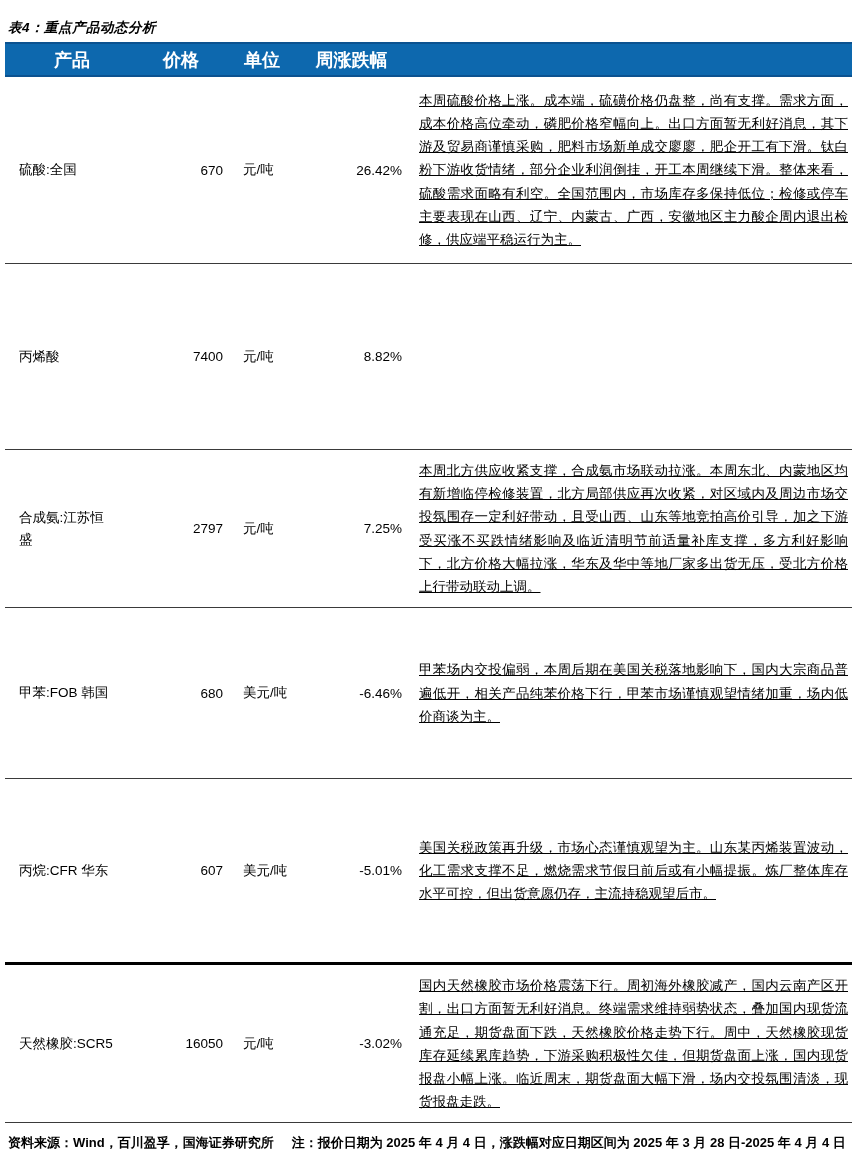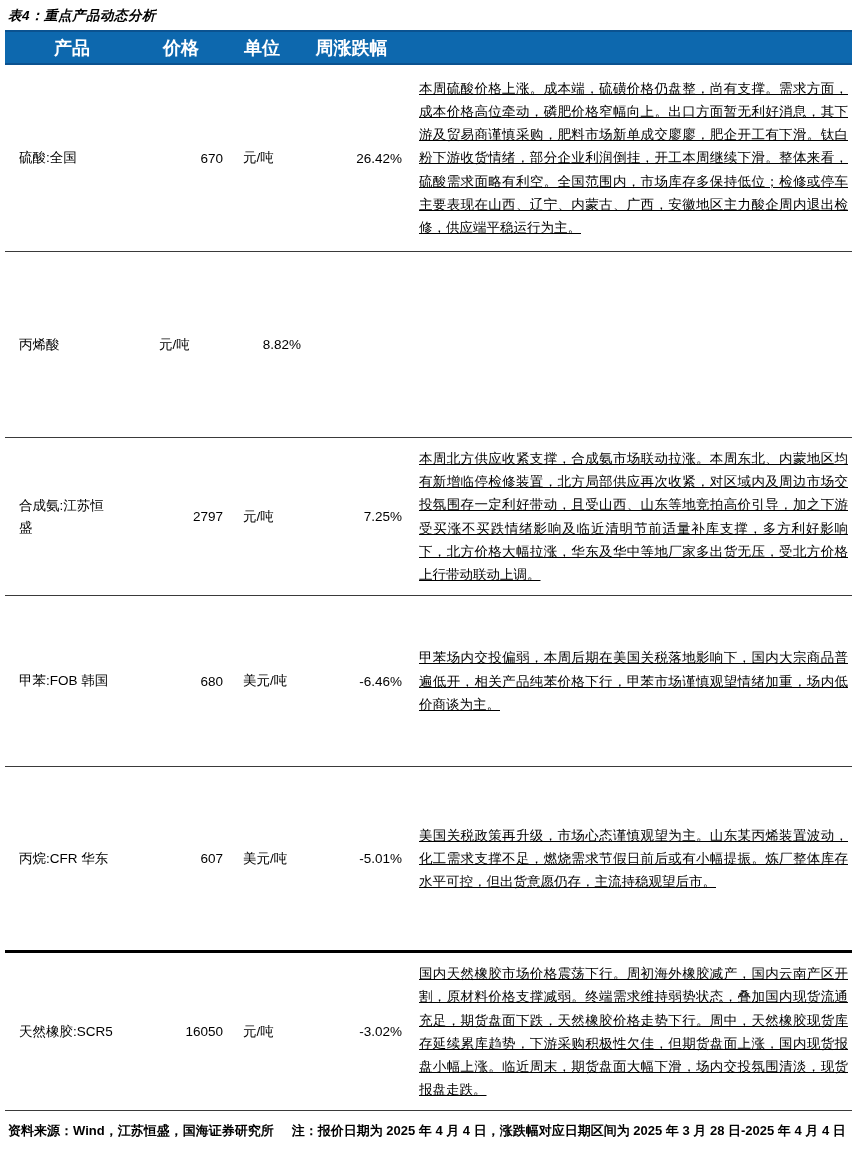--- a/index.html
+++ b/index.html
@@ -9,20 +9,21 @@
     color:#000;
     -webkit-font-smoothing:antialiased;
   }
   .page{width:857px;}
   .doc-title{
     padding:7px 4px 5px 8px;
     font-size:13.5px;
     font-weight:bold;
     font-style:italic;
     letter-spacing:.5px;
+    margin-top:12px;
   }
   .table{
     margin:0 5px;
   }
   .thead{
     display:grid;
     grid-template-columns:134px 84px 78px 101px 1fr;
     background:#0d68ae;
     color:#fff;
     font-weight:bold;
@@ -90,20 +91,21 @@
       <div class="cell c-price">670</div>
       <div class="cell c-unit">元/吨</div>
       <div class="cell c-change">26.42%</div>
       <div class="cell c-analysis">
         <span class="txt">本周硫酸价格上涨。成本端，硫磺价格仍盘整，尚有支撑。需求方面，成本价格高位牵动，磷肥价格窄幅向上。出口方面暂无利好消息，其下游及贸易商谨慎采购，肥料市场新单成交廖廖，肥企开工有下滑。钛白粉下游收货情绪，部分企业利润倒挂，开工本周继续下滑。整体来看，硫酸需求面略有利空。全国范围内，市场库存多保持低位；检修或停车主要表现在山西、辽宁、内蒙古、广西，安徽地区主力酸企周内退出检修，供应端平稳运行为主。</span>
       </div>
     </div>
 
     <div class="row">
       <div class="cell c-product">丙烯酸</div>
+      <div class="cell c-price">7400</div>
       <div class="cell c-unit">元/吨</div>
       <div class="cell c-change">8.82%</div>
     </div>
 
     <div class="row">
       <div class="cell c-product">合成氨:江苏恒盛</div>
       <div class="cell c-price">2797</div>
       <div class="cell c-unit">元/吨</div>
       <div class="cell c-change">7.25%</div>
       <div class="cell c-analysis">
@@ -130,23 +132,23 @@
         <span class="txt">美国关税政策再升级，市场心态谨慎观望为主。山东某丙烯装置波动，化工需求支撑不足，燃烧需求节假日前后或有小幅提振。炼厂整体库存水平可控，但出货意愿仍存，主流持稳观望后市。</span>
       </div>
     </div>
 
     <div class="row">
       <div class="cell c-product">天然橡胶:SCR5</div>
       <div class="cell c-price">16050</div>
       <div class="cell c-unit">元/吨</div>
       <div class="cell c-change">-3.02%</div>
       <div class="cell c-analysis">
-        <span class="txt">国内天然橡胶市场价格震荡下行。周初海外橡胶减产，国内云南产区开割，原材料价格支撑减弱。终端需求维持弱势状态，叠加国内现货流通充足，期货盘面下跌，天然橡胶价格走势下行。周中，天然橡胶现货库存延续累库趋势，下游采购积极性欠佳，但期货盘面上涨，国内现货报盘小幅上涨。临近周末，期货盘面大幅下滑，场内交投氛围清淡，现货报盘走跌。</span>
+        <span class="txt">国内天然橡胶市场价格震荡下行。周初海外橡胶减产，国内云南产区开割，出口方面暂无利好消息。终端需求维持弱势状态，叠加国内现货流通充足，期货盘面下跌，天然橡胶价格走势下行。周中，天然橡胶现货库存延续累库趋势，下游采购积极性欠佳，但期货盘面上涨，国内现货报盘小幅上涨。临近周末，期货盘面大幅下滑，场内交投氛围清淡，现货报盘走跌。</span>
       </div>
     </div>
 
   </div>
 
   <div class="footer">
-    <span>资料来源：Wind，江苏恒盛，国海证券研究所</span><span class="sep"></span><span>注：报价日期为 2025 年 4 月 4 日，涨跌幅对应日期区间为 2025 年 3 月 28 日-2025 年 4 月 4 日</span>
+    <span>资料来源：Wind，百川盈孚，国海证券研究所</span><span class="sep"></span><span>注：报价日期为 2025 年 4 月 4 日，涨跌幅对应日期区间为 2025 年 3 月 28 日-2025 年 4 月 4 日</span>
   </div>
 
 </div>
 
 </body></html>

